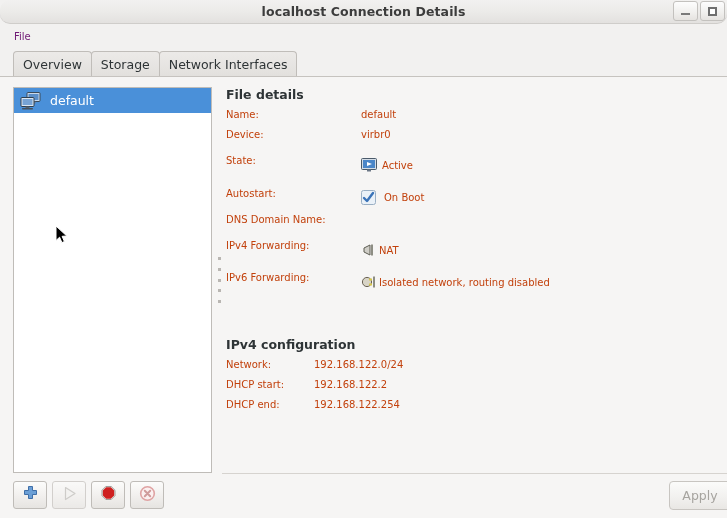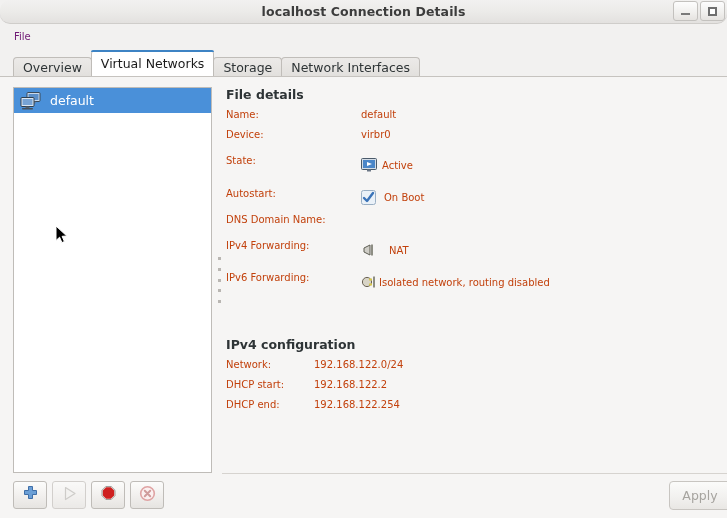--- a/index.html
+++ b/index.html
@@ -70,21 +70,21 @@
   }
   .tabbar {
     display: flex; align-items: flex-end;
     height: 26px; flex: 0 0 26px;
     padding-left: 13px;
     position: relative;
     z-index: 2;
   }
   .tab {
     position: relative;
-    height: 19px;
+    height: 25px;
     padding: 0 9px;
     display: flex; align-items: center;
     font-size: 12.5px; color: #2e3436;
     background: linear-gradient(to bottom,#eceae8 0%, #e2e0dd 100%);
     border: 1px solid #c0bdb9;
     border-bottom: none;
     border-radius: 4px 4px 0 0;
     margin-right: -1px;
     white-space: nowrap;
   }
@@ -236,21 +236,20 @@
     </div>
   </div>
 
   <div class="menubar">
     <div class="menu-item">File</div>
   </div>
 
   <div class="notebook">
     <div class="tabbar">
       <div class="tab">Overview</div>
-      <div class="tab active">Virtual Networks</div>
       <div class="tab">Storage</div>
       <div class="tab">Network Interfaces</div>
     </div>
 
     <div class="tabpage">
 
       <div class="body-split">
 
         <div class="list-panel">
           <div class="list-row selected">
@@ -323,21 +322,21 @@
                 </span>
               </td>
             </tr>
             <tr>
               <td class="k">DNS Domain Name:</td>
               <td class="v"></td>
             </tr>
             <tr>
               <td class="k">IPv4 Forwarding:</td>
               <td>
-                <span class="v-inline" style="gap:12px">
+                <span class="v-inline" style="gap:2px">
                   <span class="ic ic-nat">
                     <svg width="16" height="14" viewBox="0 0 16 14">
                       <polygon points="9,2 9,12 3,9 3,5" fill="#cfcdc6" stroke="#5c5c52" stroke-width="1" stroke-linejoin="round"></polygon>
                       <rect x="10" y="1.5" width="2" height="11" fill="#8d8d83"></rect>
                     </svg>
                   </span>
                   <span>NAT</span>
                 </span>
               </td>
             </tr>

